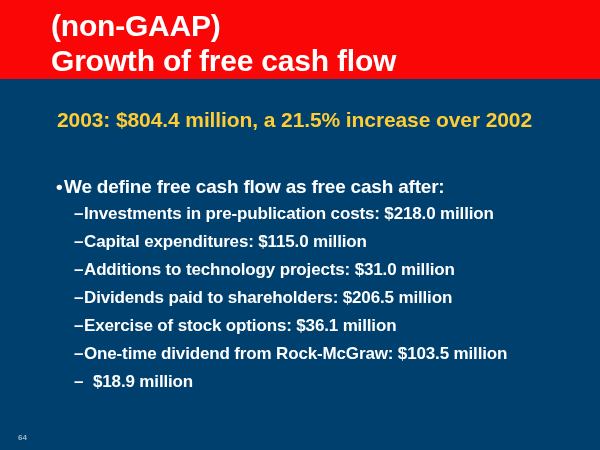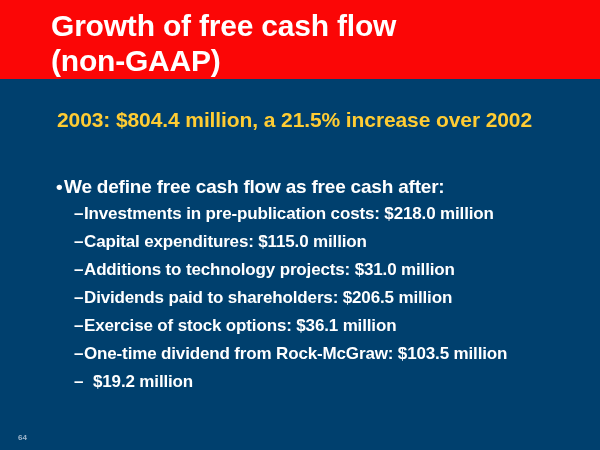--- a/index.html
+++ b/index.html
@@ -122,22 +122,22 @@
   }
 </style>
 </head>
 <body>
 
 <div class="slide">
 
   <div class="title-band"></div>
 
   <div class="slide-title">
+    <div>(non-GAAP)</div>
     <div>Growth of free cash flow</div>
-    <div>(non-GAAP)</div>
   </div>
 
   <div class="body-area">
 
     <div class="headline">2003: $804.4 million, a 21.5% increase over 2002</div>
 
     <ul class="bullet-list">
 
       <li class="lvl1">
         <span class="marker">•</span>
@@ -169,21 +169,21 @@
         <span class="txt">Exercise of stock options: $36.1 million</span>
       </li>
 
       <li class="lvl2">
         <span class="marker">–</span>
         <span class="txt">One-time dividend from Rock-McGraw: $103.5 million</span>
       </li>
 
       <li class="lvl2">
         <span class="marker">–</span>
-        <span class="txt"><span class="wrap-line">$19.2 million</span></span>
+        <span class="txt"><span class="wrap-line">$18.9 million</span></span>
       </li>
 
     </ul>
   </div>
 
   <div class="slide-number">64</div>
 
 </div>
 
 </body></html>

